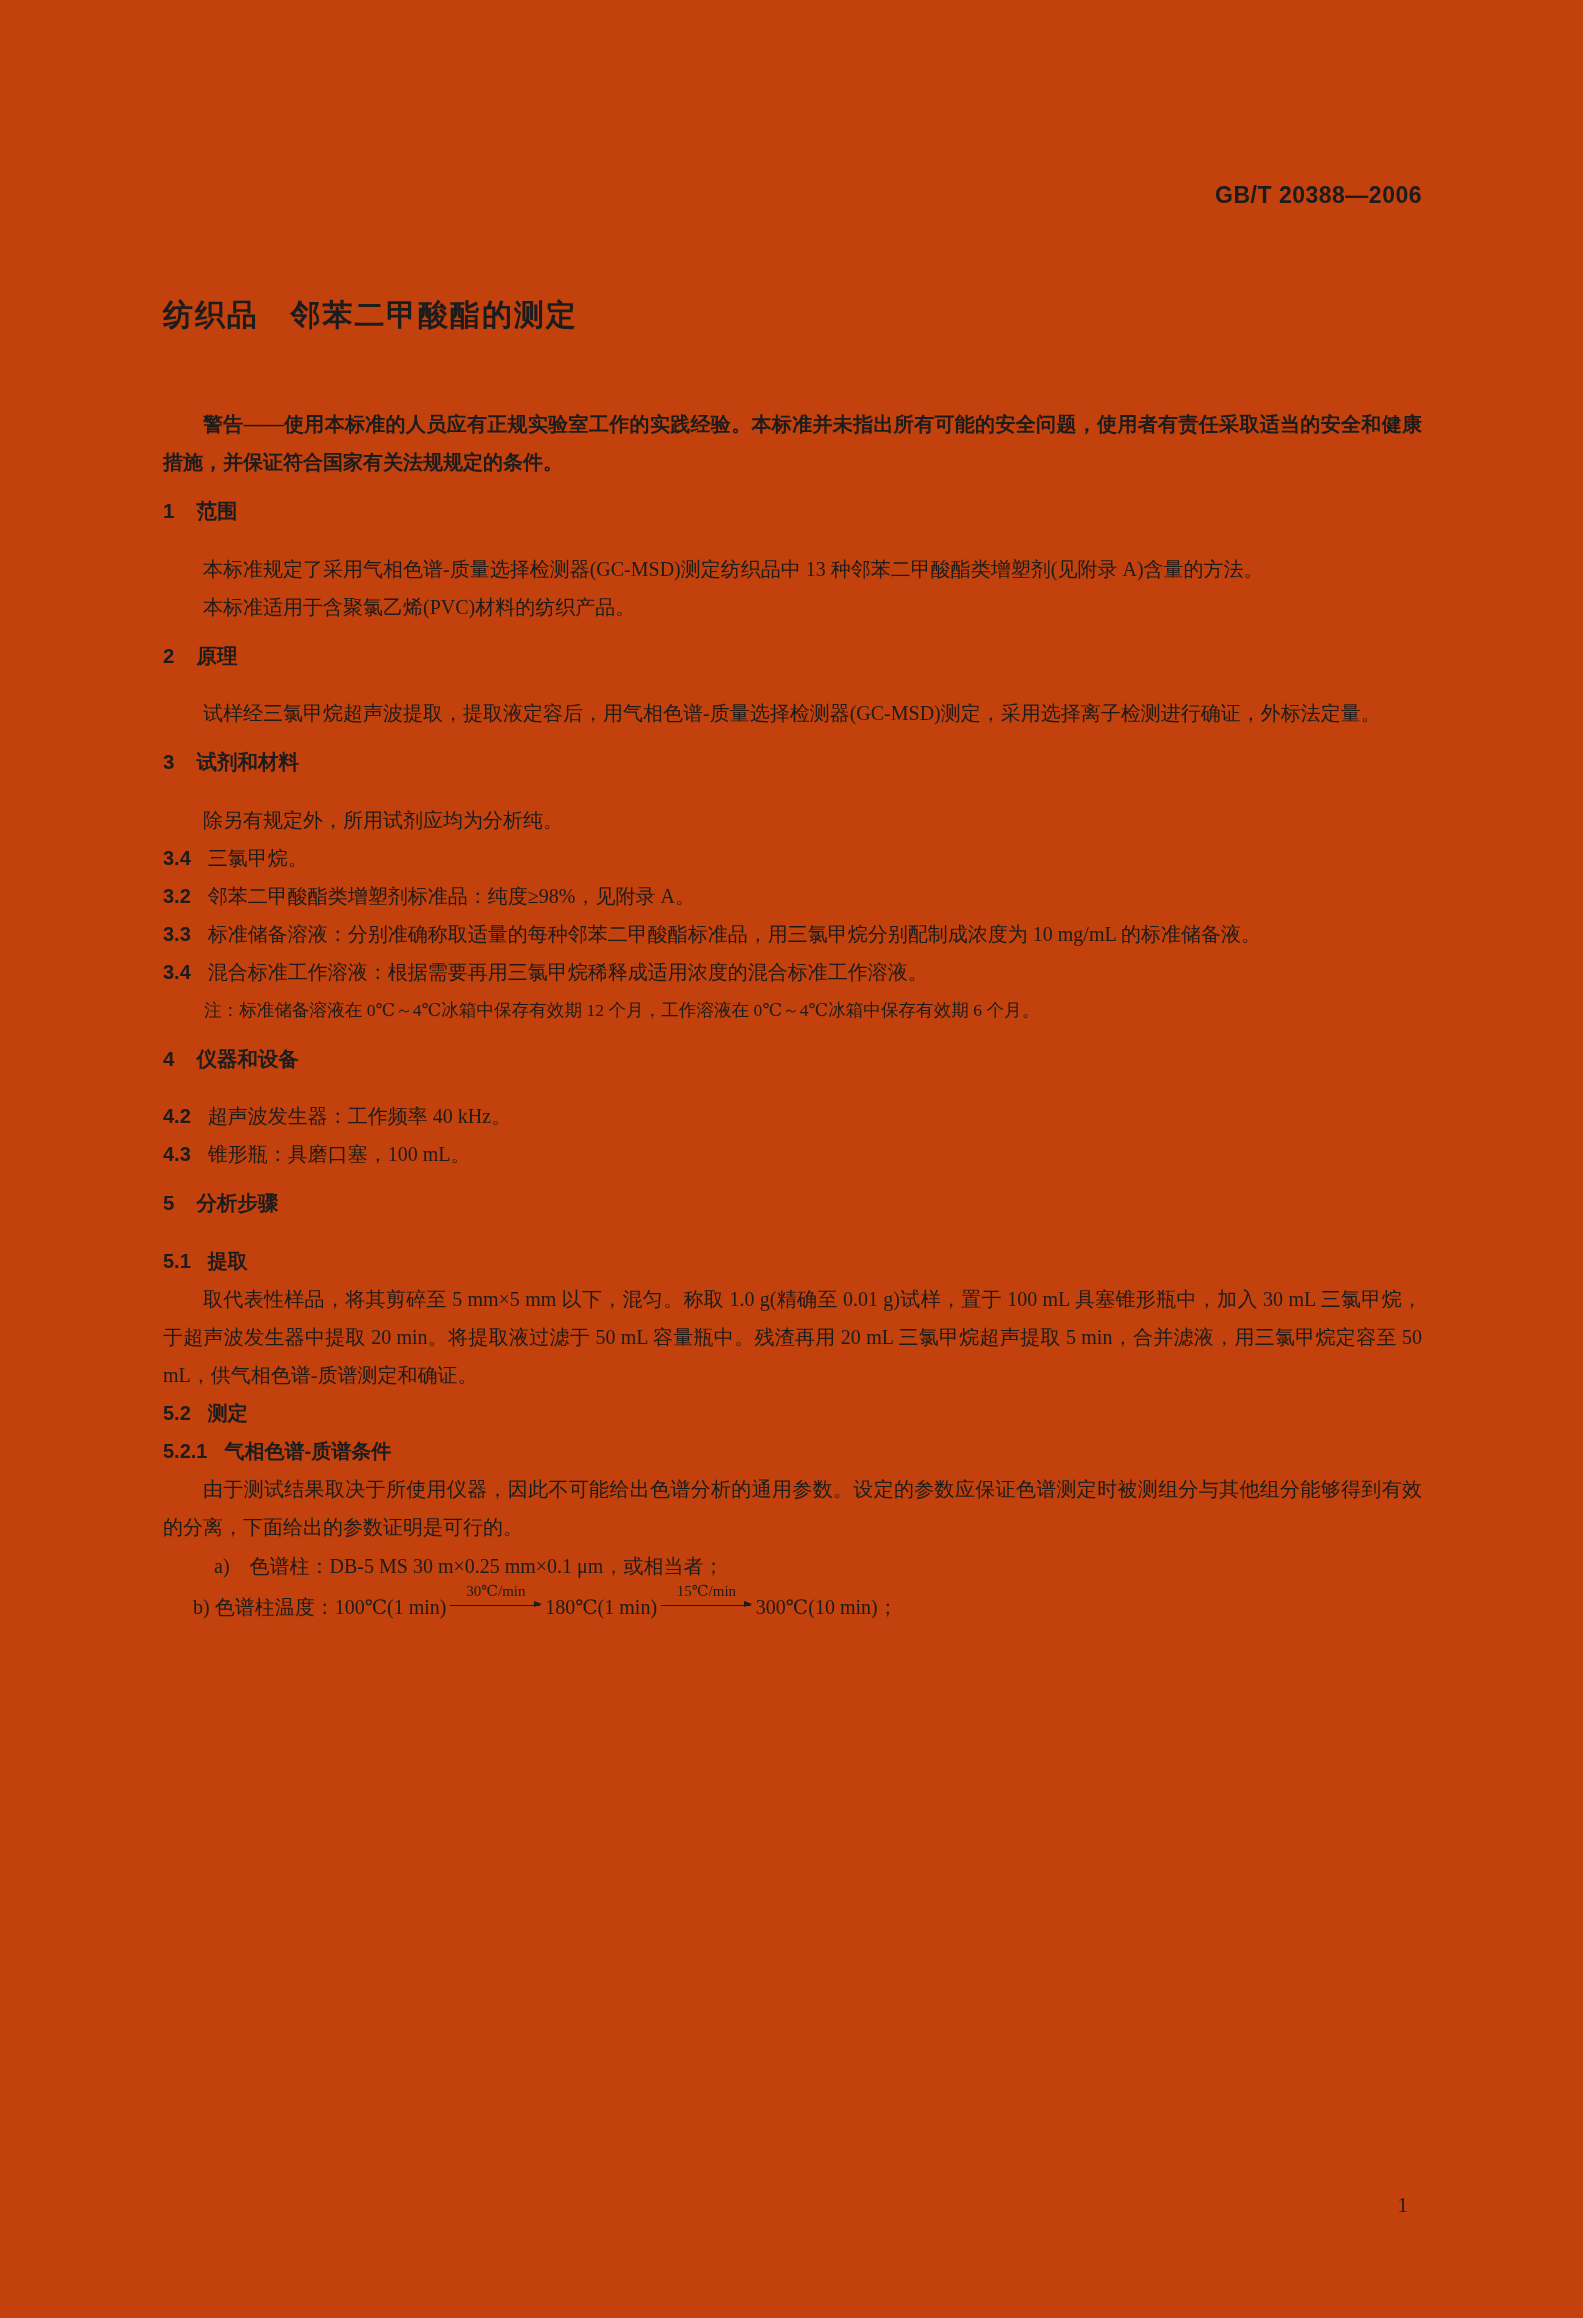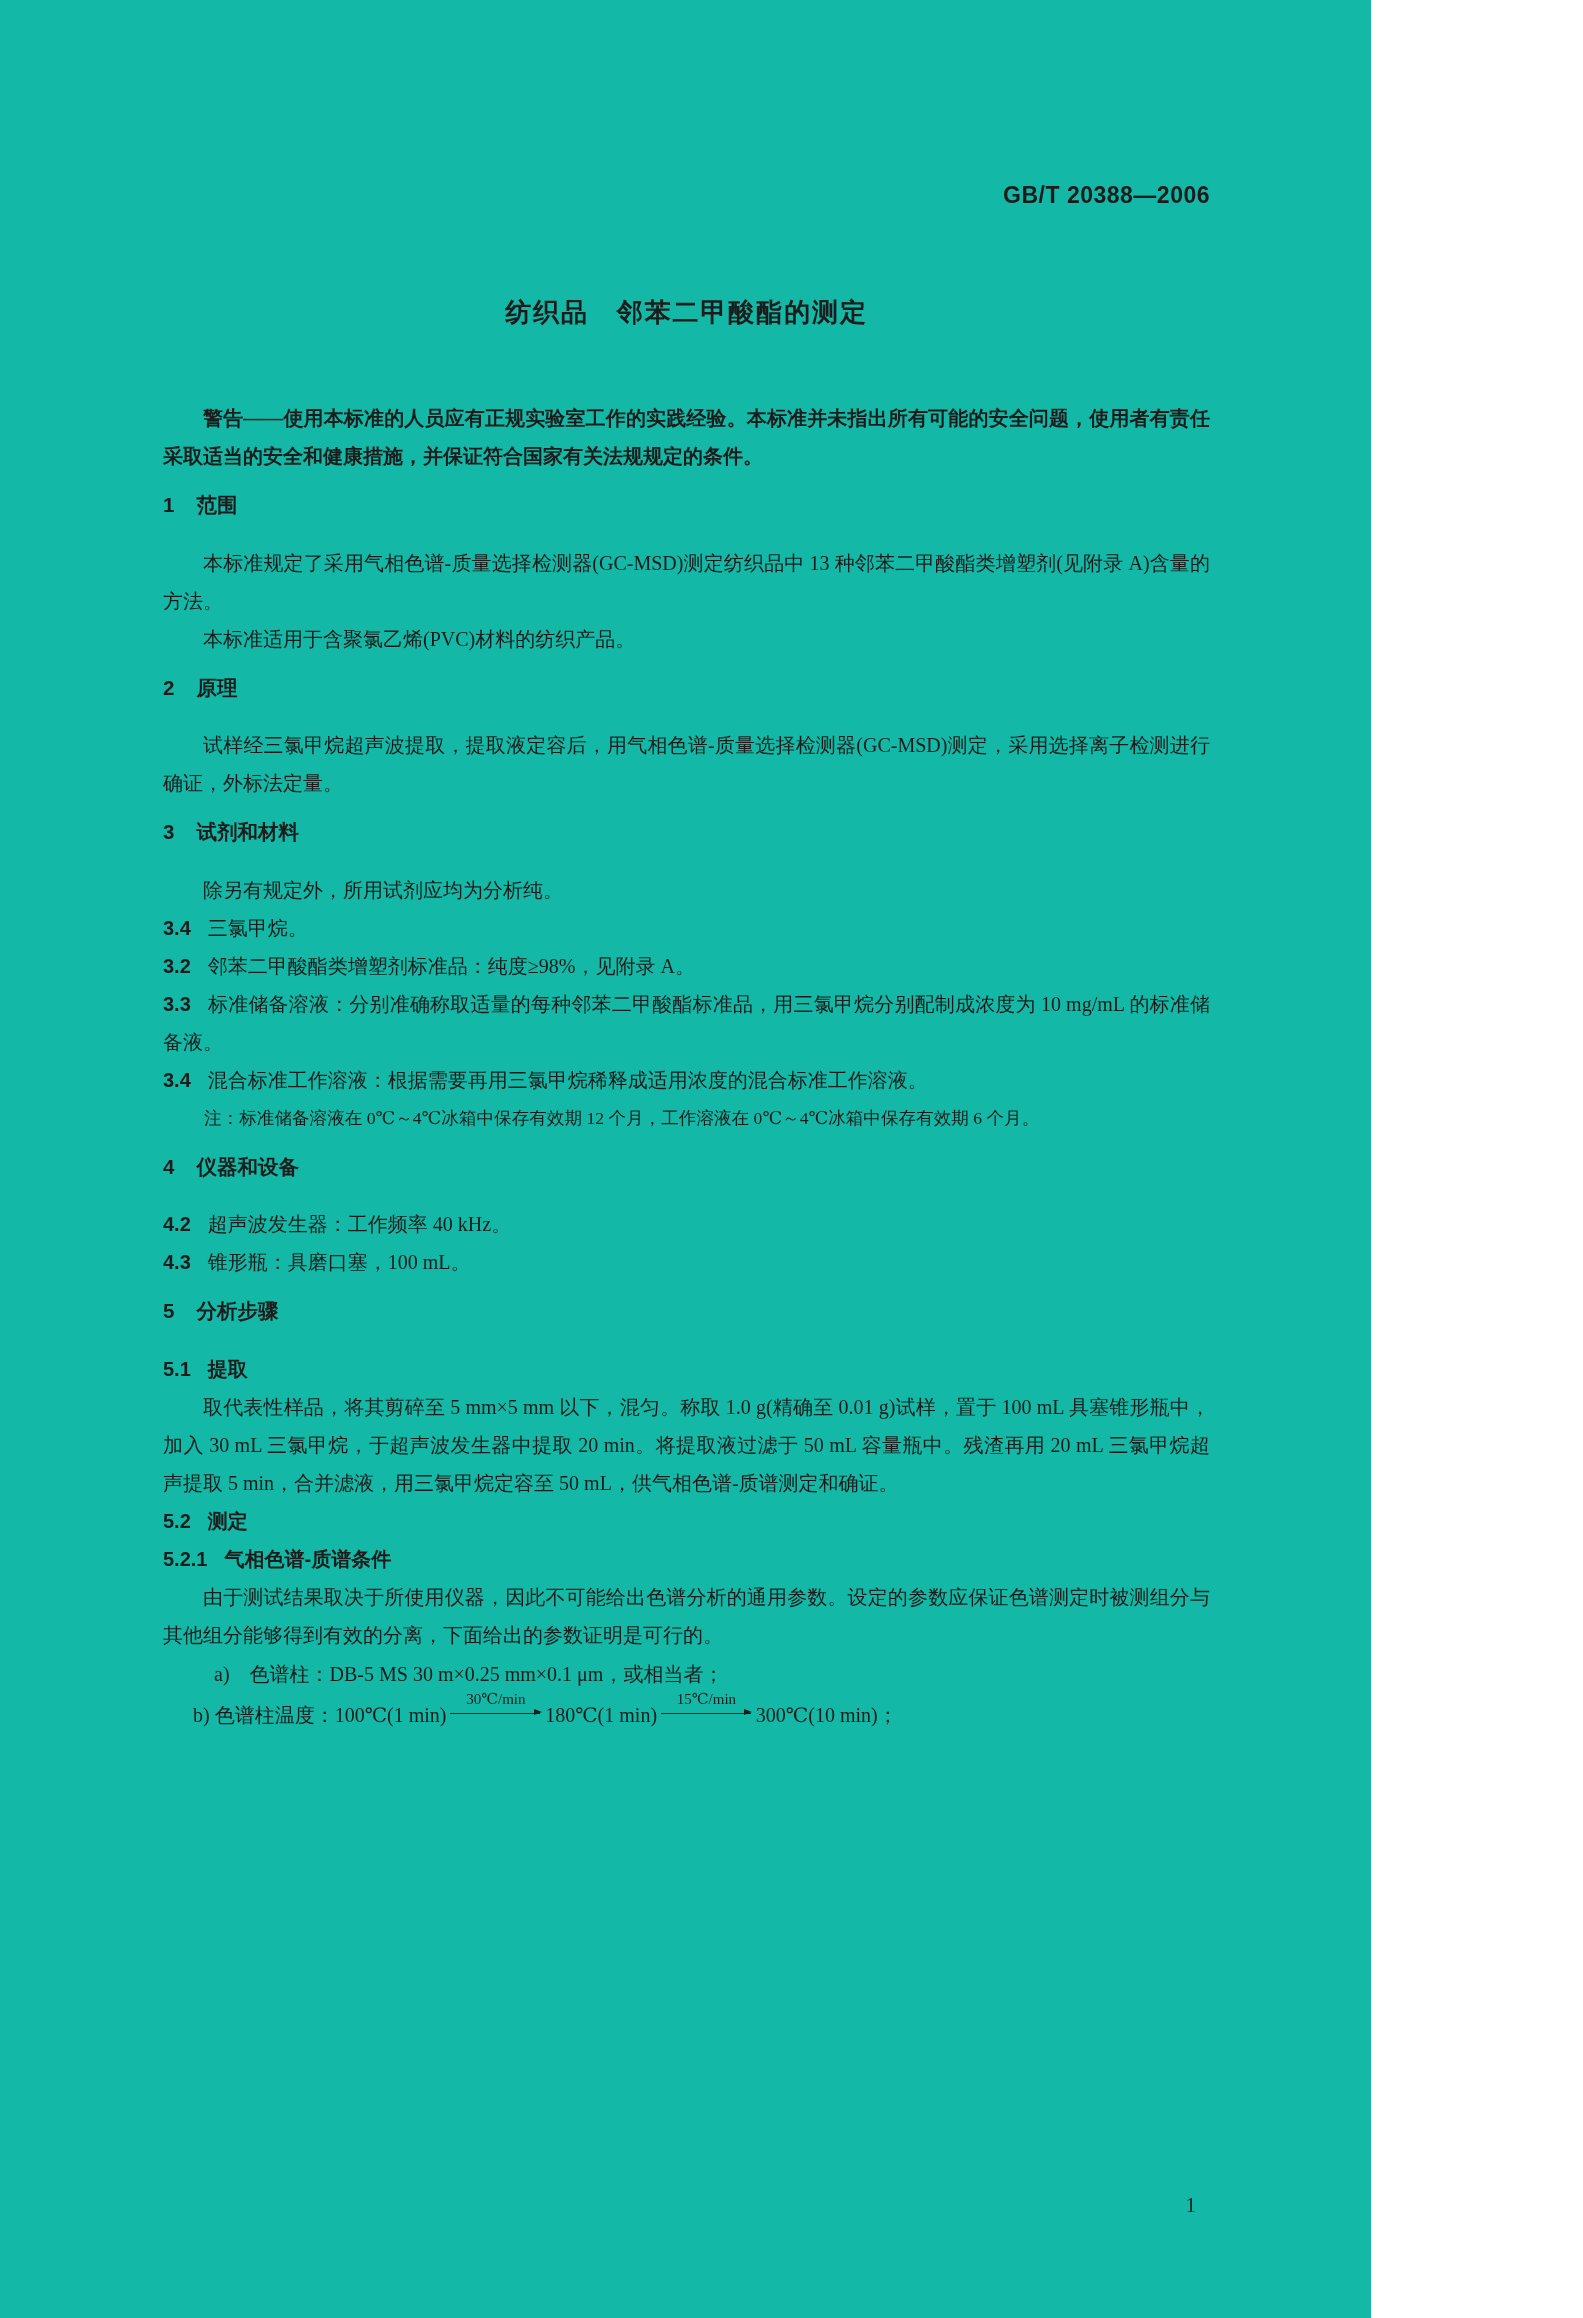--- a/index.html
+++ b/index.html
@@ -4,41 +4,41 @@
 <title>Document</title>
 <style>
   * { box-sizing: border-box; }
   html, body { margin: 0; padding: 0; }
   body {
     background: #ffffff;
     font-family: "Liberation Serif", "DejaVu Serif", serif;
   }
   .page {
     position: relative;
-    width: 1371px;
+    width: 1583px;
     min-height: 2319px;
-    background: #14b8a6;
+    background: #c2410c;
     color: #1c1c1c;
     overflow: hidden;
   }
   .content {
     padding: 182px 161px 0 163px;
   }
   .doc-number {
     text-align: right;
     font-family: "Liberation Sans", "DejaVu Sans", sans-serif;
     font-weight: 700;
     font-size: 23px;
     letter-spacing: 0.5px;
   }
   .title {
-    text-align: center;
+    text-align: left;
     font-family: "Liberation Sans", "DejaVu Sans", sans-serif;
     font-weight: 700;
-    font-size: 26px;
+    font-size: 30px;
     letter-spacing: 1.9px;
     margin: 86px 0 0 0;
   }
   .warning {
     margin: 69px 0 0 0;
     font-weight: 700;
     font-size: 20px;
     line-height: 38px;
     text-indent: 2em;
     text-align: justify;

